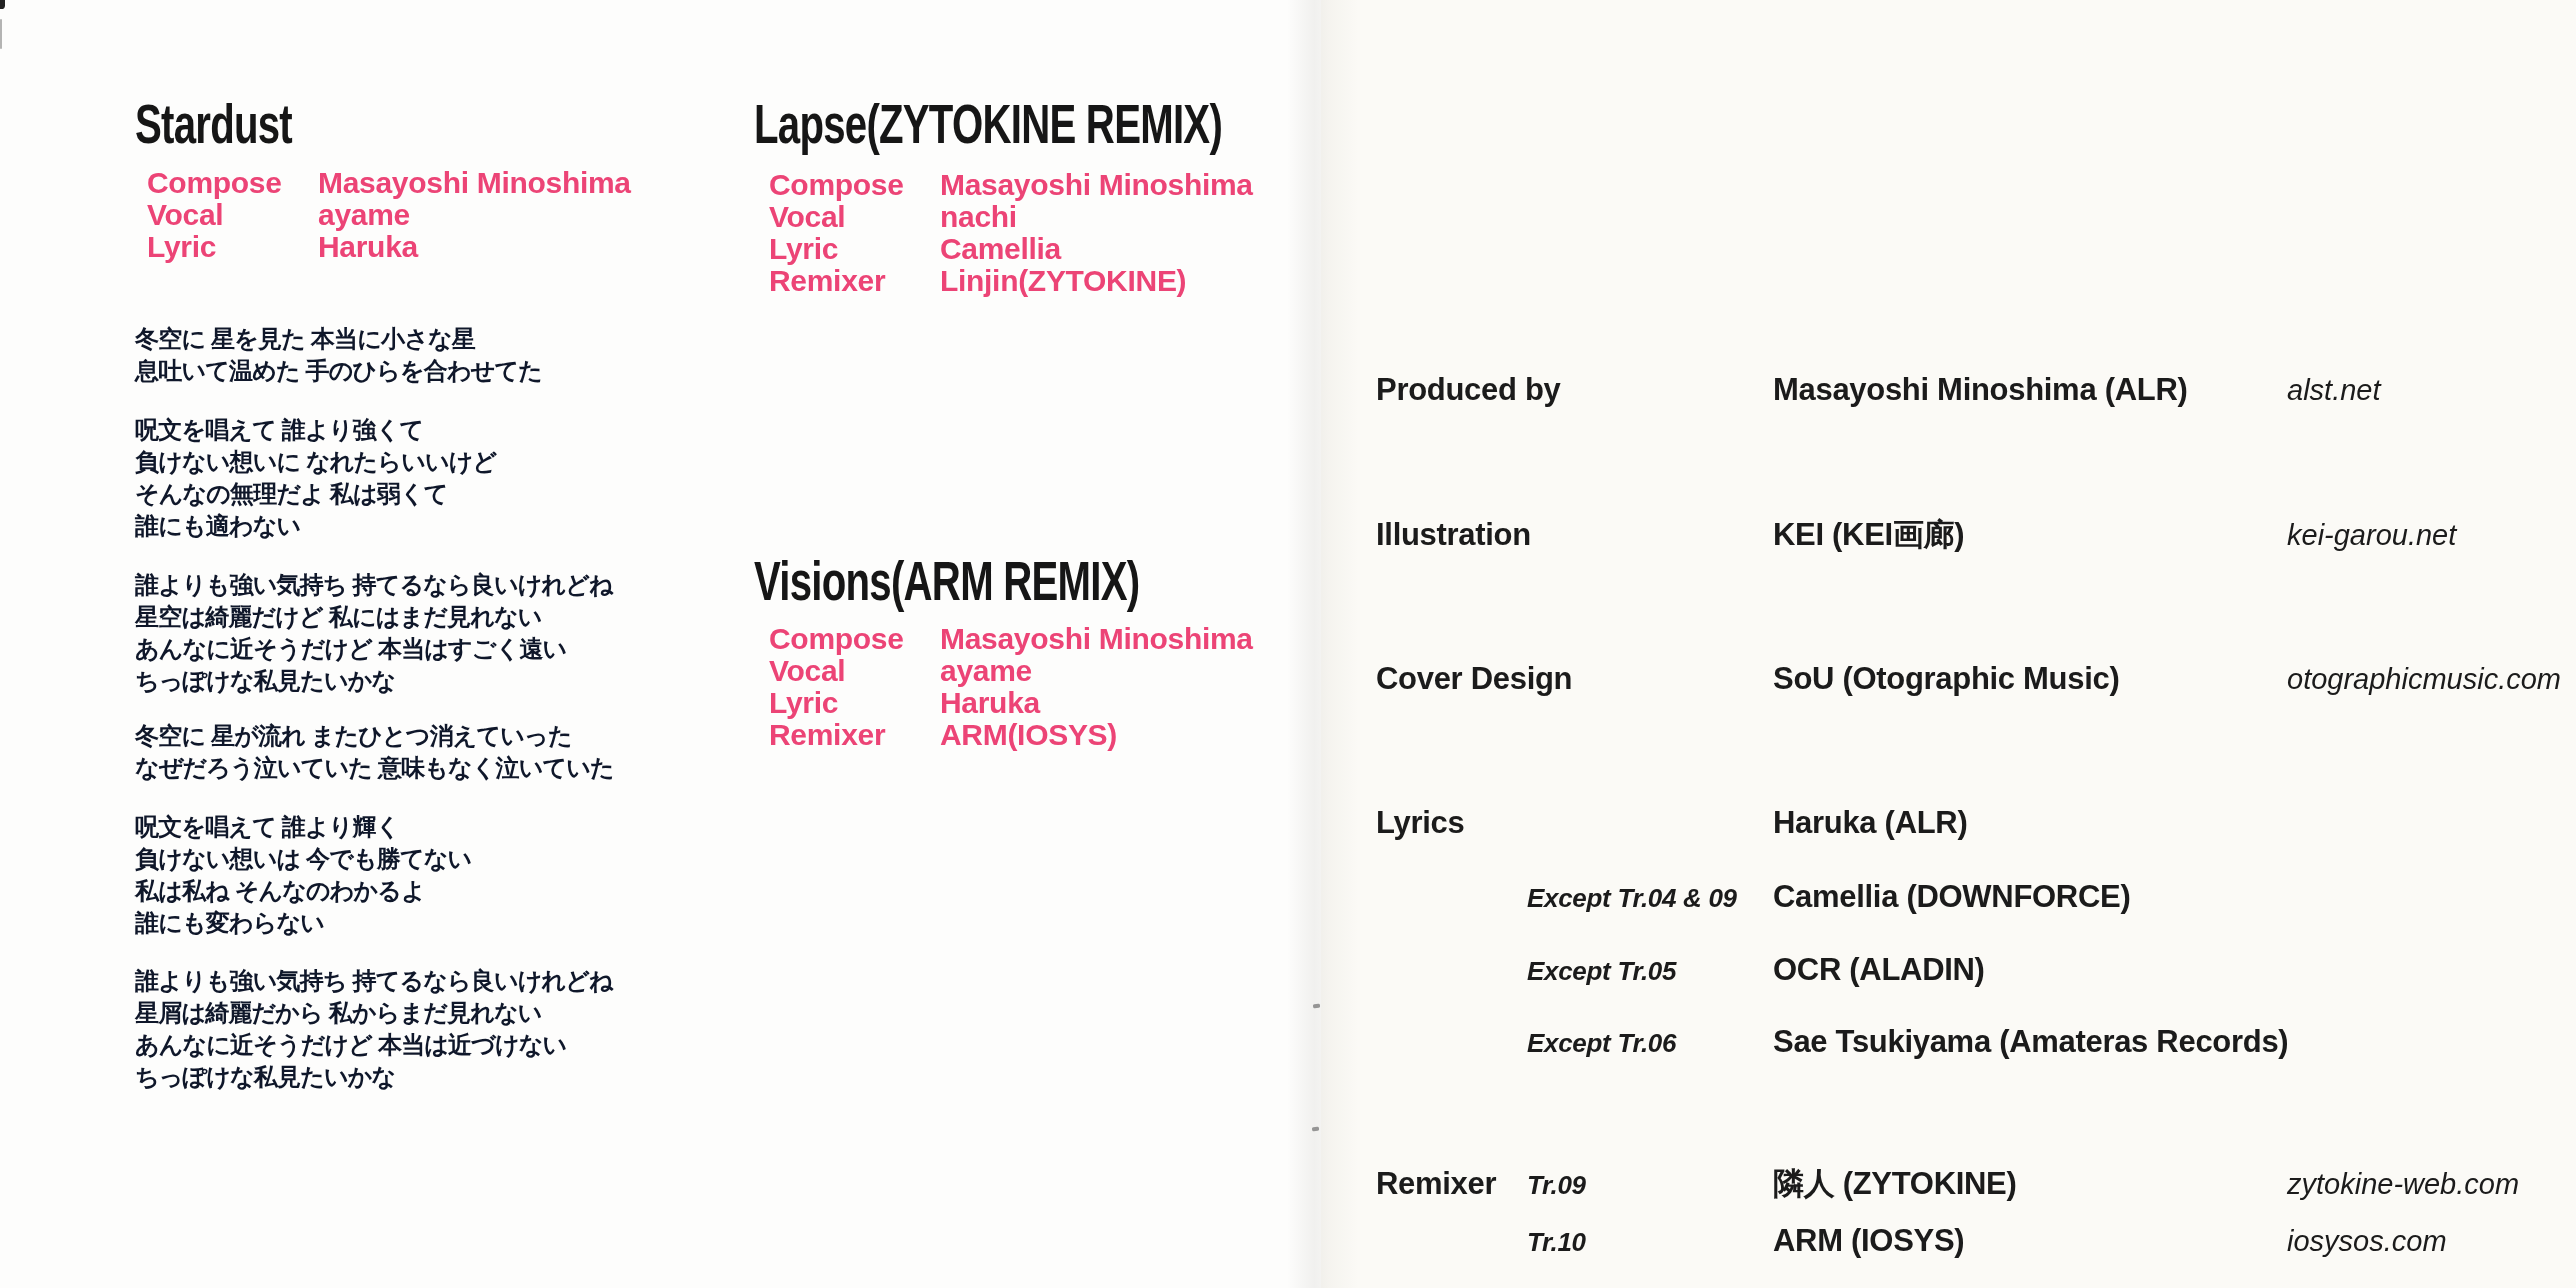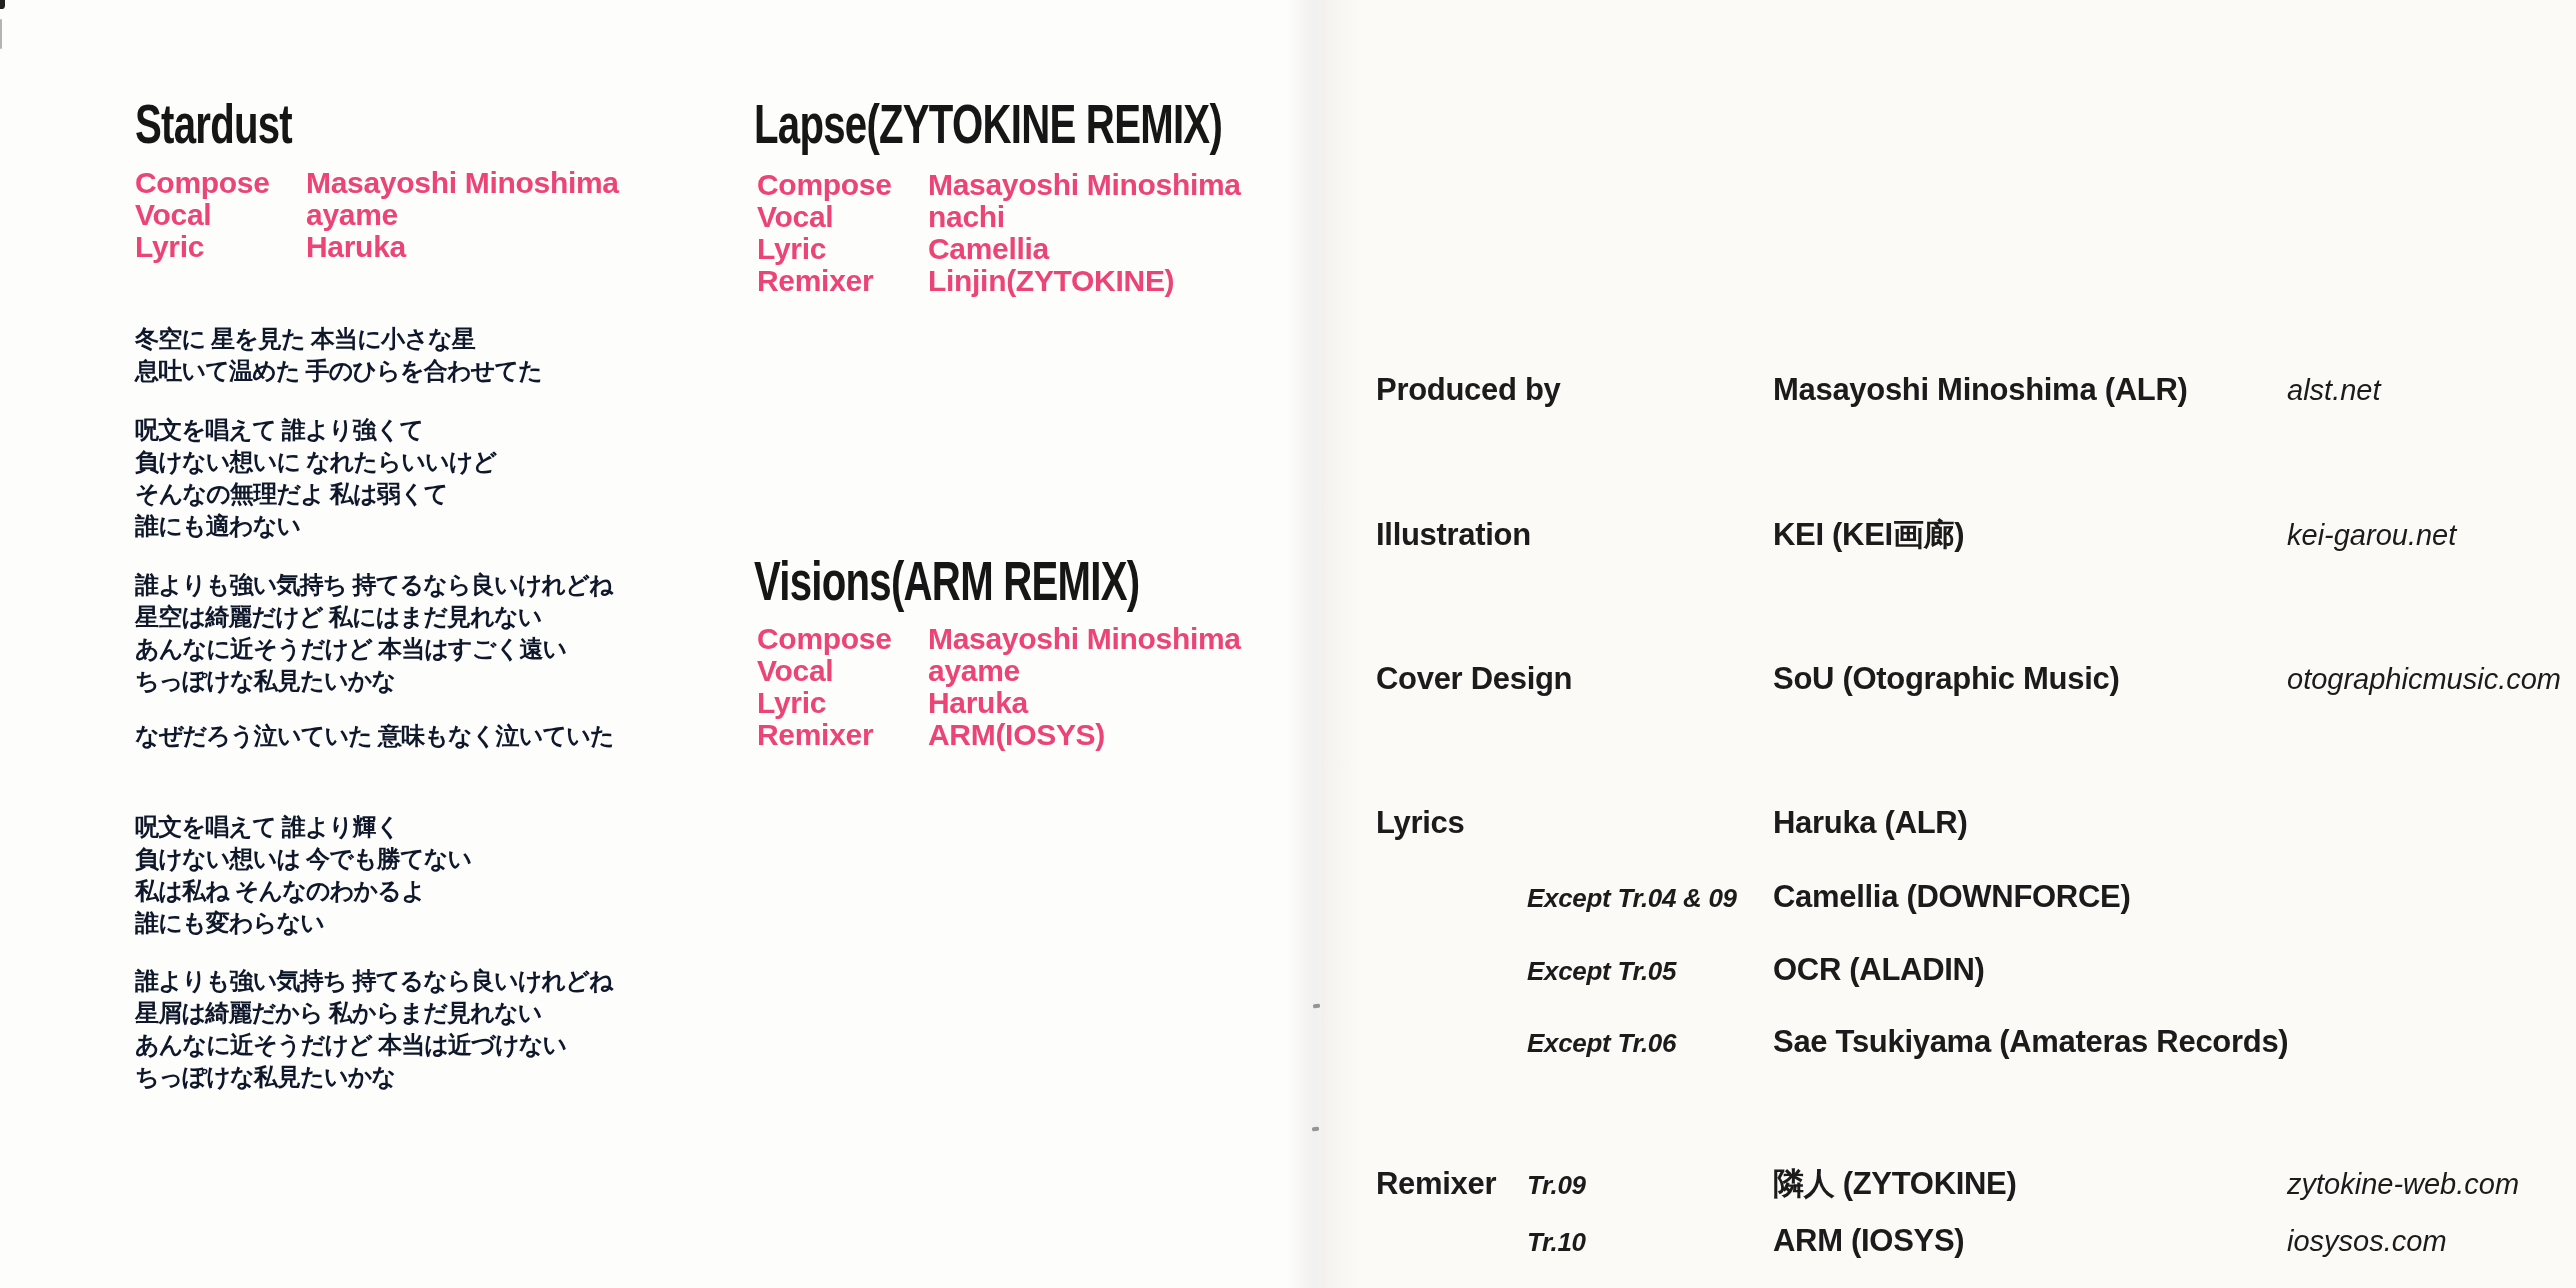--- a/index.html
+++ b/index.html
@@ -72,20 +72,21 @@
   }
 
   .credits { position: absolute; }
   .credit-row {
     height: 32px;
     line-height: 32px;
     white-space: nowrap;
     font-weight: bold;
     font-size: 30px;
     letter-spacing: -0.3px;
+    margin-left: 12px;
   }
   .credit-role { display: inline-block; width: 171px; }
 
   .verse {
     position: absolute;
     font-size: 24px;
     font-weight: 600;
     line-height: 32px;
     letter-spacing: -0.8px;
     white-space: nowrap;
@@ -191,20 +192,21 @@
   </div>
 
   <div class="verse" style="left:135px; top:569px;">
     <div>誰よりも強い気持ち 持てるなら良いけれどね</div>
     <div>星空は綺麗だけど 私にはまだ見れない</div>
     <div>あんなに近そうだけど 本当はすごく遠い</div>
     <div>ちっぽけな私見たいかな</div>
   </div>
 
   <div class="verse" style="left:135px; top:720px;">
+    <div>冬空に 星が流れ またひとつ消えていった</div>
     <div>なぜだろう泣いていた 意味もなく泣いていた</div>
   </div>
 
   <div class="verse" style="left:135px; top:811px;">
     <div>呪文を唱えて 誰より輝く</div>
     <div>負けない想いは 今でも勝てない</div>
     <div>私は私ね そんなのわかるよ</div>
     <div>誰にも変わらない</div>
   </div>
 

